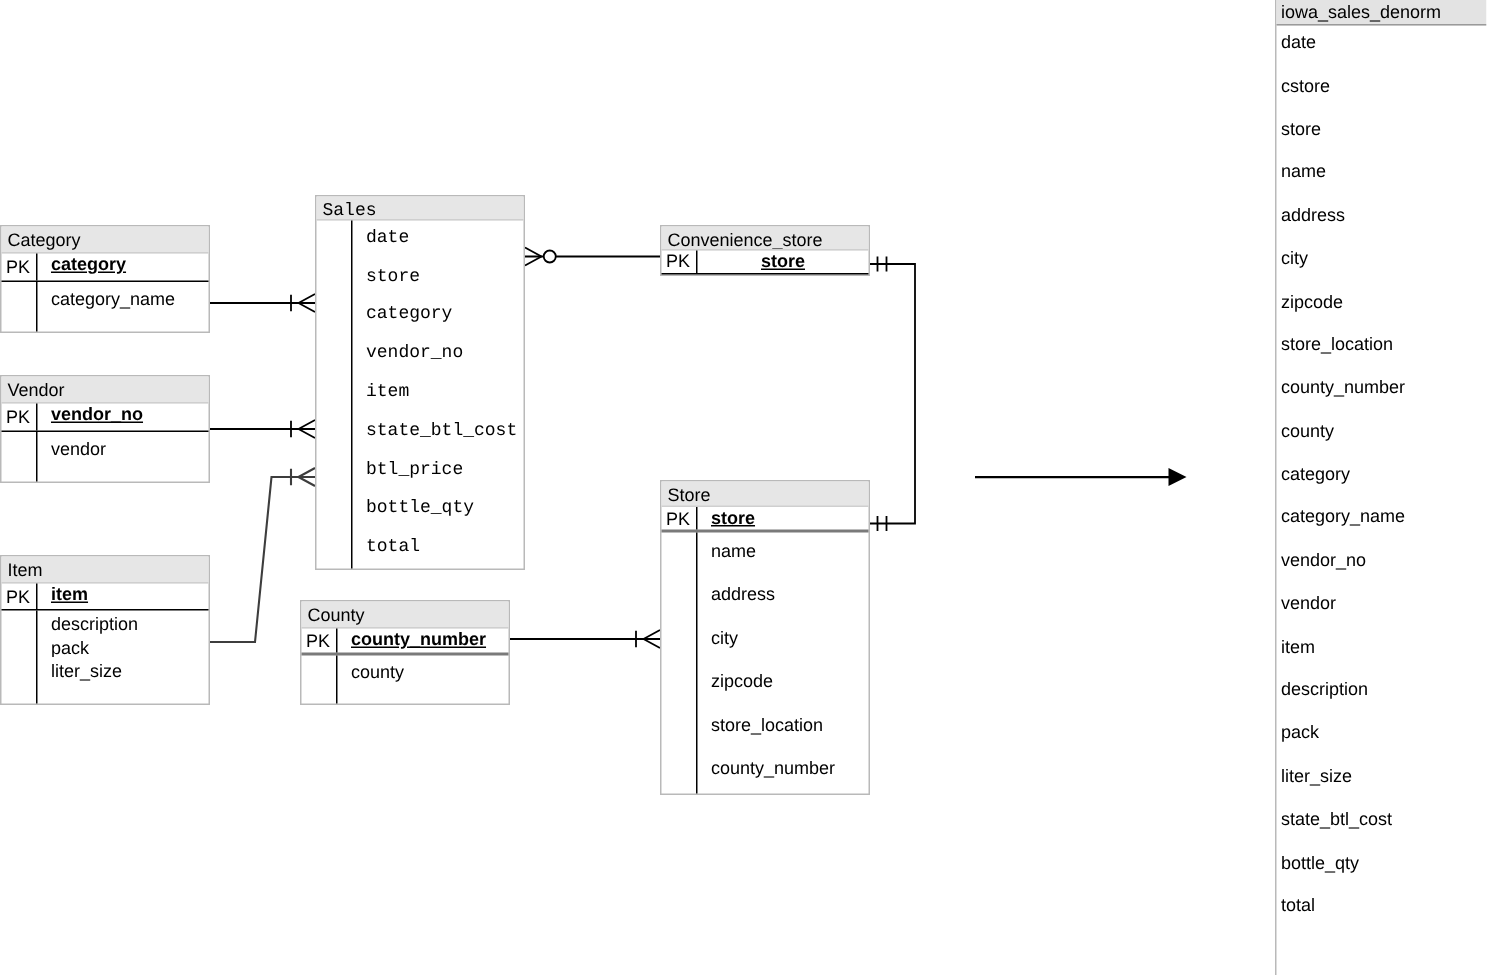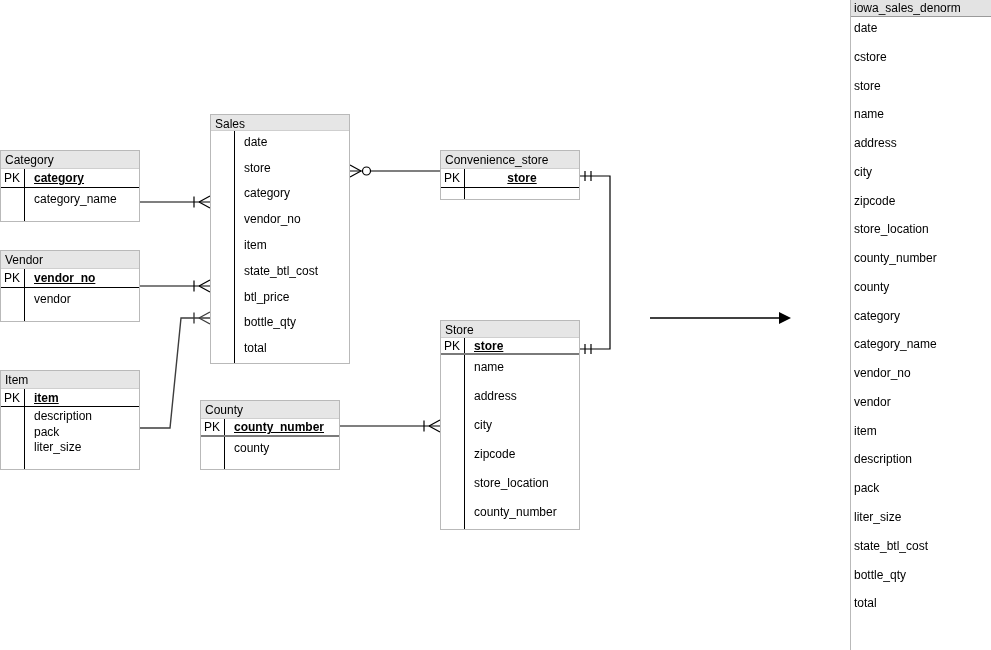--- a/index.html
+++ b/index.html
@@ -13,21 +13,21 @@
 
   .tbl {
     position: absolute; background: #fff;
     border: 1px solid #b9b9b9;
     display: flex; flex-direction: column;
   }
   .tbl .hdr {
     height: 18px; background: #e6e6e6; border-bottom: 1px solid #cfcfcf;
     padding: 2px 0 0 4px; line-height: 14px; white-space: nowrap; overflow: hidden;
   }
-  .pkrow { display: flex; align-items: center; height: 19px; border-bottom: 1px solid #000; }
+  .pkrow { display: flex; align-items: flex-start; height: 19px; border-bottom: 1px solid #000; }
   .pkrow.thick { border-bottom: 2px solid #7a7a7a; }
   .pkcell { width: 24px; align-self: stretch; border-right: 1px solid #000;
             padding-left: 3px; display: flex; align-items: center; }
   .pkname { flex: 1; padding-left: 9px; font-weight: bold; text-decoration: underline; white-space: nowrap; }
   .pkname.centered { text-align: center; padding-left: 0; }
   .tblbody { flex: 1; display: flex; }
   .gutter { width: 24px; border-right: 1px solid #000; }
   .fields { flex: 1; display: flex; flex-direction: column; padding-left: 9px; }
   .frow { white-space: nowrap; overflow: hidden; }
 
@@ -134,39 +134,39 @@
     <div class="tblbody">
       <div class="gutter"></div>
       <div class="fields">
         <div class="frow">description</div>
         <div class="frow">pack</div>
         <div class="frow">liter_size</div>
       </div>
     </div>
   </div>
 
-  <div class="tbl sales" style="left:210px; top:114px; width:140px; height:250px;">
+  <div class="tbl sales" style="left:210px; top:130px; width:140px; height:250px;font-family:Liberation Mono, monospace;">
     <div class="hdr">Sales</div>
     <div class="tblbody">
       <div class="gutter"></div>
       <div class="fields">
         <div class="frow">date</div>
         <div class="frow">store</div>
         <div class="frow">category</div>
         <div class="frow">vendor_no</div>
         <div class="frow">item</div>
         <div class="frow">state_btl_cost</div>
         <div class="frow">btl_price</div>
         <div class="frow">bottle_qty</div>
         <div class="frow">total</div>
       </div>
     </div>
   </div>
 
-  <div class="tbl" style="left:440px; top:150px; width:140px; height:50px;">
+  <div class="tbl" style="left:440px; top:150px; width:140px; height:34px;">
     <div class="hdr">Convenience_store</div>
     <div class="pkrow">
       <span class="pkcell">PK</span>
       <span class="pkname centered">store</span>
     </div>
     <div class="tblbody">
       <div class="gutter"></div>
       <div class="fields"></div>
     </div>
   </div>

